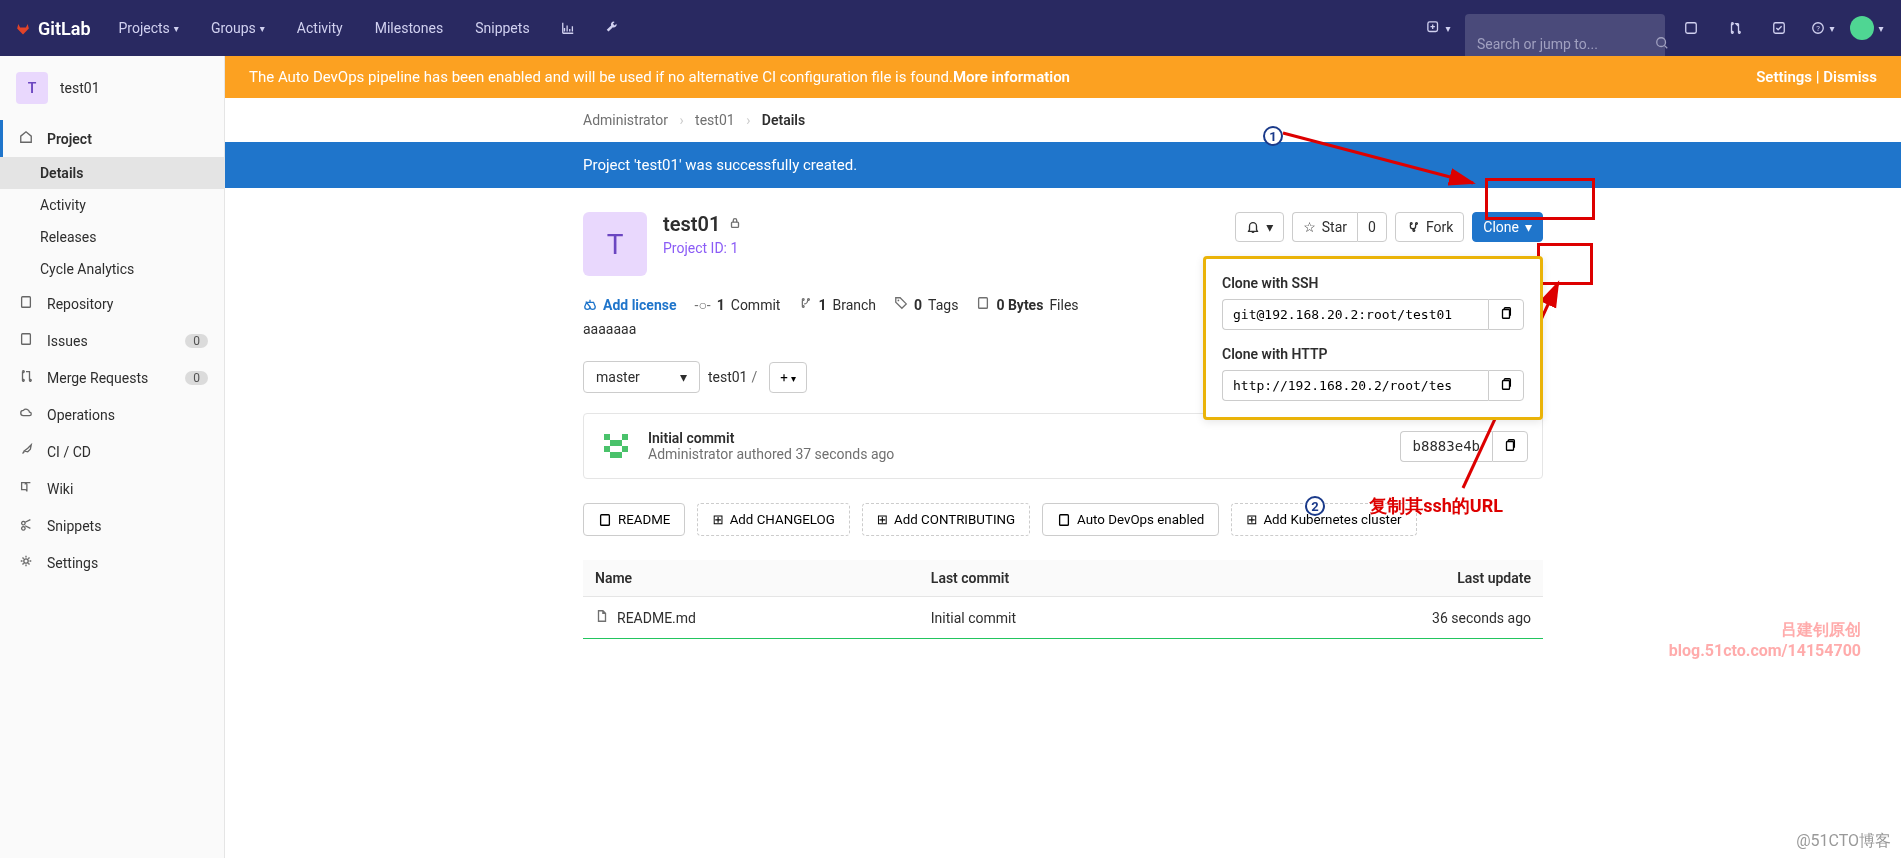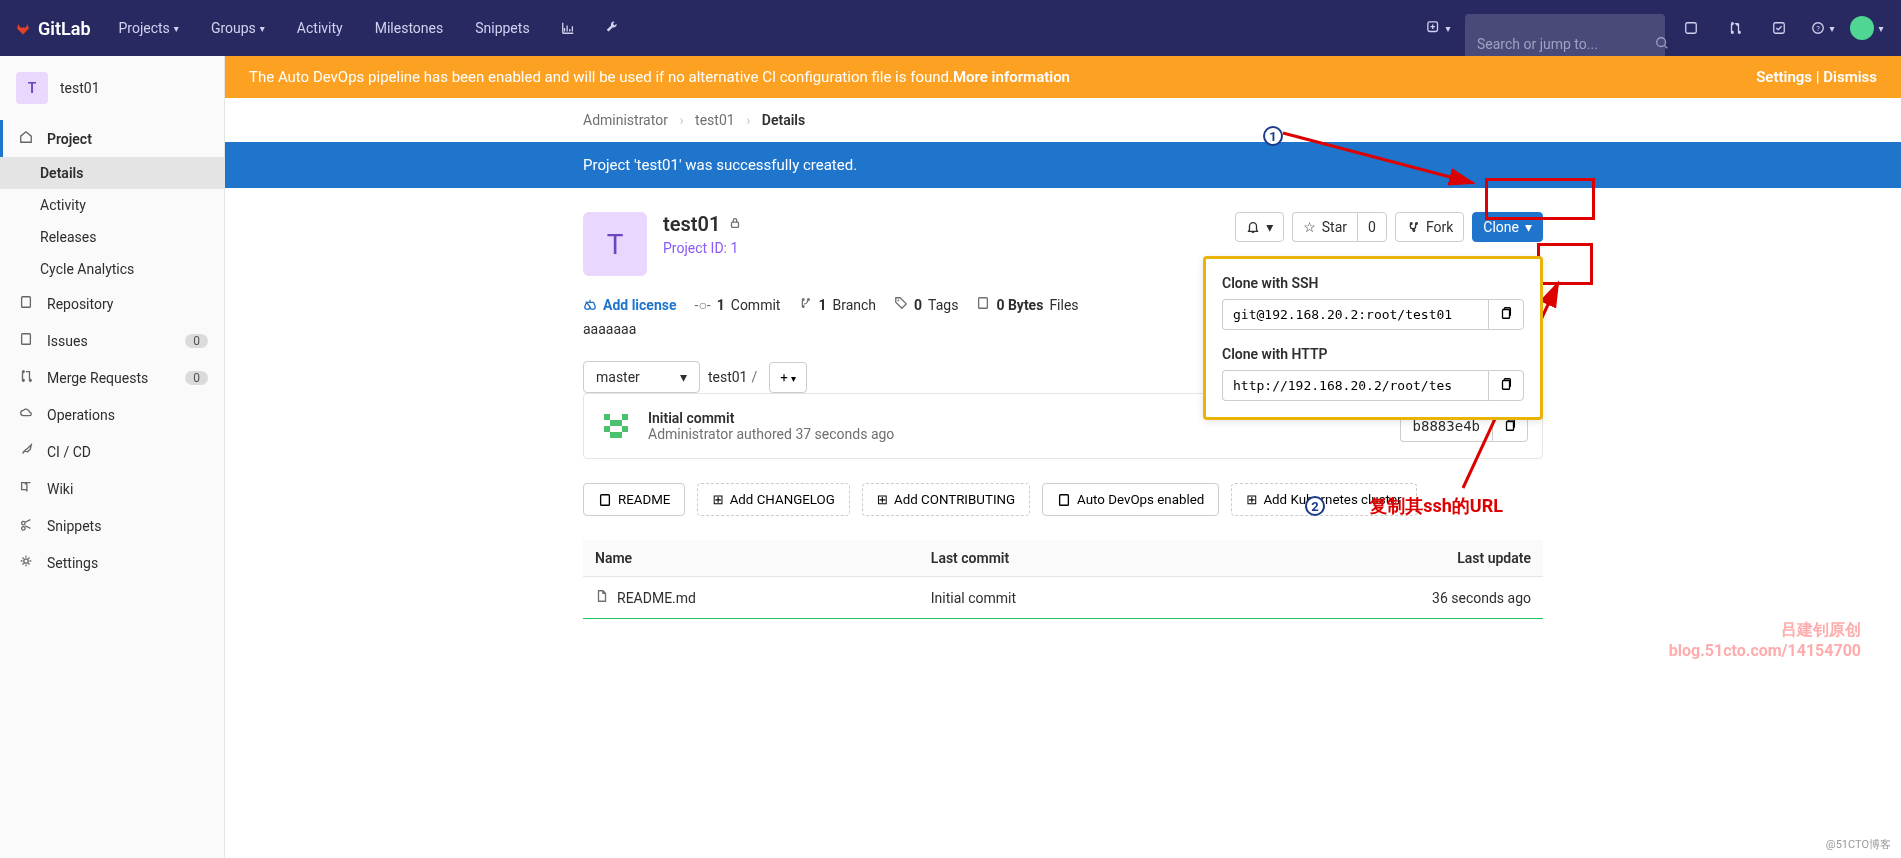--- a/index.html
+++ b/index.html
@@ -68,21 +68,21 @@
 .clone-input { flex: 1; border: 1px solid #ccc; padding: 6px 10px; font-family: monospace; font-size: 13px; border-radius: 4px 0 0 4px; border-right:none;}
 .clone-copy-btn { border: 1px solid #ccc; background: #fff; padding: 6px 10px; cursor: pointer; border-radius: 0 4px 4px 0;}
 .clone-input-row:last-child { margin-bottom: 0;}
 
 .project-stats { display: flex; gap: 18px; align-items: center; margin-bottom: 8px; flex-wrap:wrap;}
 .stat-item { display: inline-flex; align-items: center; gap: 6px; color: #2e2e2e; cursor:pointer;}
 .stat-item.link { color: #1f75cb; font-weight: bold;}
 .stat-icon { color: #707070;}
 .project-desc { color: #2e2e2e; margin-bottom: 24px;}
 
-.branch-row { display: flex; gap: 8px; align-items: center; }
+.branch-row { display: flex; gap: 8px; align-items: center; margin-bottom: 20px;}
 .branch-select { border: 1px solid #ccc; padding: 7px 12px; border-radius: 4px; background: #fff; display:flex; align-items:center; gap:40px; cursor:pointer;}
 .path-text { color: #2e2e2e;}
 .path-sep { color: #707070; margin: 0 4px;}
 .btn-icon { border: 1px solid #ccc; background: #fff; padding: 7px 10px; border-radius: 4px; cursor: pointer;}
 
 .commit-panel { border: 1px solid #e5e5e5; border-radius: 4px; padding: 14px; display: flex; align-items: center; gap: 14px; margin-bottom: 24px;}
 .commit-avatar { width: 36px; height: 36px;}
 .commit-title { font-weight: 600;}
 .commit-meta { color: #707070; font-size: 14px;}
 .commit-right { margin-left: auto; display: flex; gap: 8px; padding-left: 30px;}
@@ -101,21 +101,21 @@
 .file-icon { color: #707070;}
 .commit-link { color: #2e2e2e;}
 
 
 .anno-box { position:absolute; border: 3px solid #d00; pointer-events:none;}
 .anno-num { width:20px; height:20px; border-radius:50%; background:#fff; border:2px solid #1a3a8a; color:#1a3a8a; font-weight:700; font-size:13px; display:flex; align-items:center; justify-content:center; position:absolute;}
 .anno-text { color:#d00; font-weight:700; font-size:18px; position:absolute;}
 .arrow-svg { position:absolute; pointer-events:none; overflow:visible;}
 
 .watermark1 { position:fixed; right:40px; top:620px; color:#f88; font-size:16px; text-align:right; opacity:0.7;font-weight:bold;}
-.watermark2 { position:fixed; right:10px; bottom:6px; color:#999; font-size:11px;}
+.watermark2 { position:fixed; right:10px; bottom:6px; color:#999; font-size:16px;}
 
 svg.ico { width:14px; height:14px; }
 </style>
 </head>
 <body>
 
 <div class="navbar">
   <div class="navbar-left">
     <span class="navbar-logo">
       <svg class="ico" viewBox="0 0 24 24" width="20" height="20">

